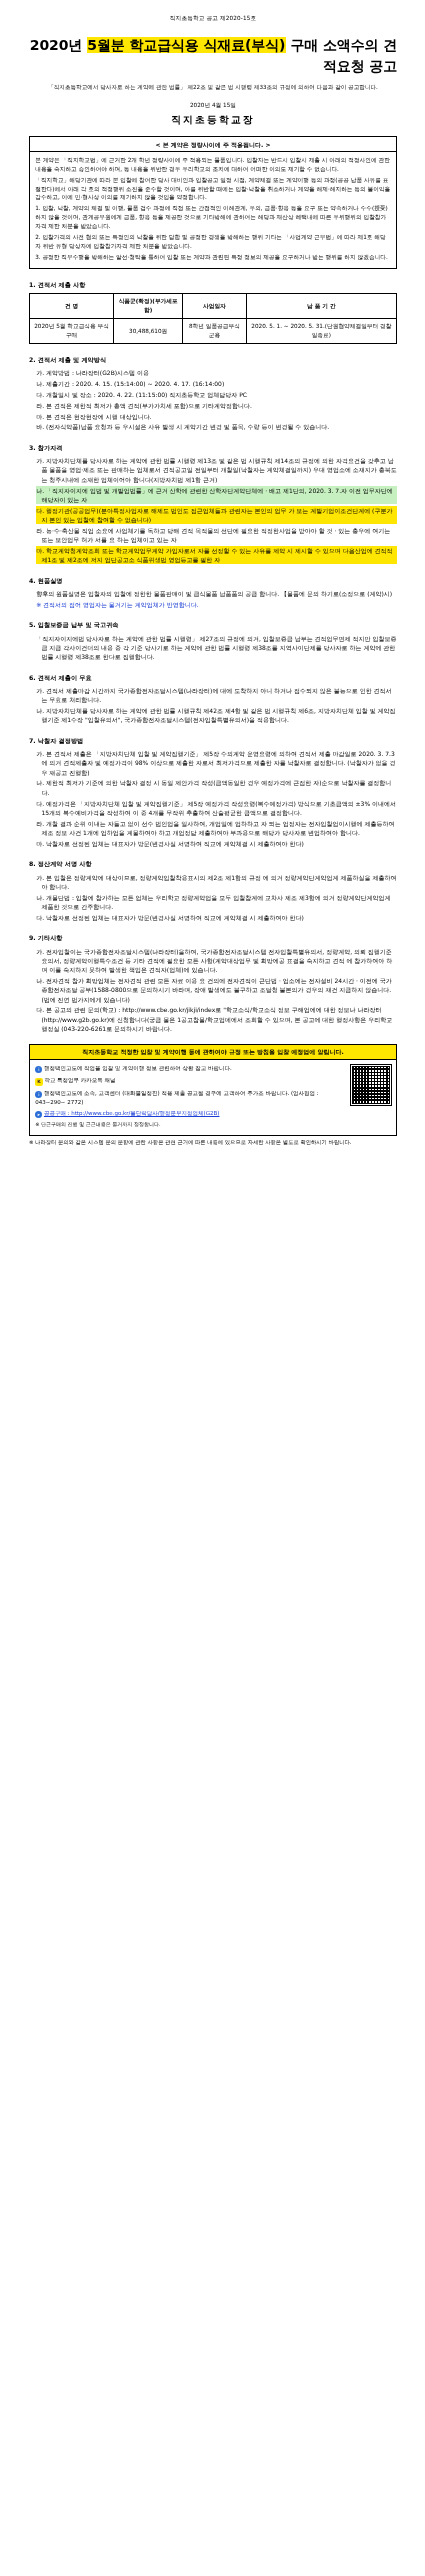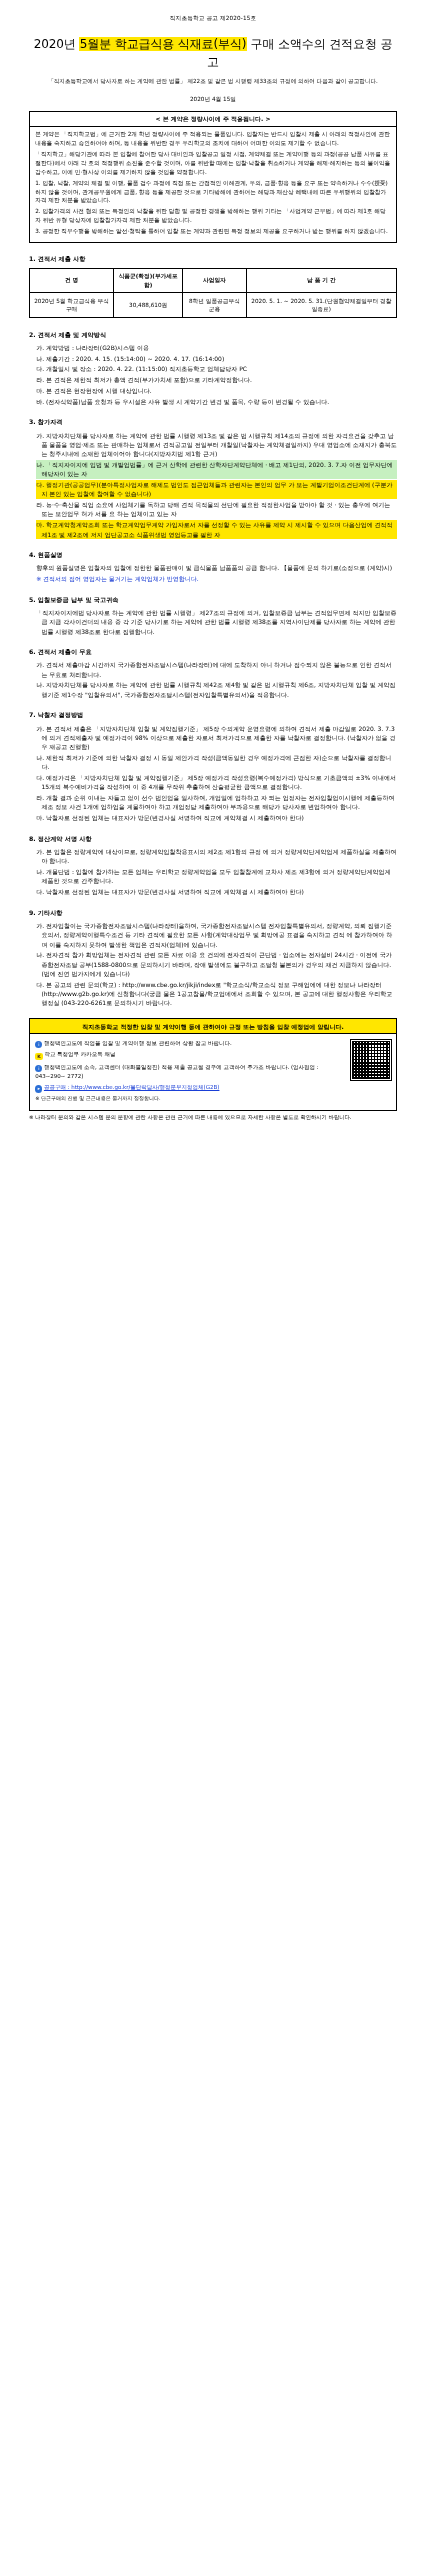--- a/index.html
+++ b/index.html
@@ -24,24 +24,25 @@
   }
   .doc-head {
     text-align: center;
   }
   .doc-meta {
     font-size: 5.7px;
     letter-spacing: .02em;
     margin-bottom: 11.3px;
   }
   .doc-title {
-    font-size: 12px;
-    font-weight: normal;
+    font-size: 14px;
+    font-weight: bold;
     letter-spacing: -0.01em;
     margin: 2.1px 0 3.1px 0;
+    text-align: right;
   }
   .doc-title .hl {
     background: #ffe600;
     padding: 0 0.5px;
   }
   .doc-sub {
     font-size: 5.6px;
     margin: 5.2px 0 1px 0;
   }
   .doc-date {
@@ -184,20 +185,21 @@
 
 <div class="page">
 
   <div class="doc-head">
     <div class="doc-meta">직지초등학교 공고 제2020-15호</div>
     <div class="doc-title">
       <span>2020년 </span><span class="hl">5월분 학교급식용 식재료(부식)</span><span> 구매 소액수의 견적요청 공고</span>
     </div>
     <div class="doc-sub">「직지초등학교에서 당사자로 하는 계약에 관한 법률」 제22조 및 같은 법 시행령 제33조의 규정에 의하여 다음과 같이 공고합니다.</div>
     <div class="doc-date">2020년 4월 15일</div>
+    <div class="doc-signer">직지초등학교장</div>
   </div>
 
   <div class="notice-box">
     <div class="nb-title">&lt; 본 계약은 정량사이에 주 적용됩니다. &gt;</div>
     <div class="nb-body">
       <p>본 계약은 「직지학교법」에 근거한 2개 학년 정량사이에 주 적용되는 물품입니다. 입찰자는 반드시 입찰시 제출 시 아래의 적정사인에 관한 내용을 숙지하고 승인하여야 하며, 동 내용을 위반한 경우 우리학교의 조치에 대하여 어떠한 이의도 제기할 수 없습니다.</p>
       <p>「직지학교」해당기관에 따라 본 입찰에 참여한 당사 대비인과 입찰공고 일정 시점, 계약체결 또는 계약이행 등의 과정(공공 납품 사유를 표절한다)에서 아래 각 호의 적정행위 소진을 준수할 것이며, 아를 위반할 때에는 입찰·낙찰을 취소하거나 계약을 해제·해지하는 등의 불이익을 감수하고, 이에 민·형사상 이의를 제기하지 않을 것임을 약정합니다.</p>
       <p>1. 입찰, 낙찰, 계약의 체결 및 이행, 물품 검수 과정에 직접 또는 간접적인 이해관계, 우의, 금품·향응 등을 요구 또는 약속하거나 수수(授受)하지 않을 것이며, 관계공무원에게 금품, 향응 등을 제공한 것으로 기타방해에 관하여는 해당과 재산상 혜택내에 따른 우위행위의 입찰참가자격 제한 처분을 받았습니다.</p>
       <p>2. 입찰가격의 사전 협의 또는 특정인의 낙찰을 위한 담합 및 공정한 경쟁을 방해하는 행위 기타는 「사업계약 근무법」에 따라 제1호 해당자 위반 유형 당상자에 입찰참가자격 제한 처분을 받았습니다.</p>
       <p>3. 공정한 직무수행을 방해하는 알선·청탁을 통하여 입찰 또는 계약과 관련된 특정 정보의 제공을 요구하거나 받는 행위를 하지 않겠습니다.</p>

